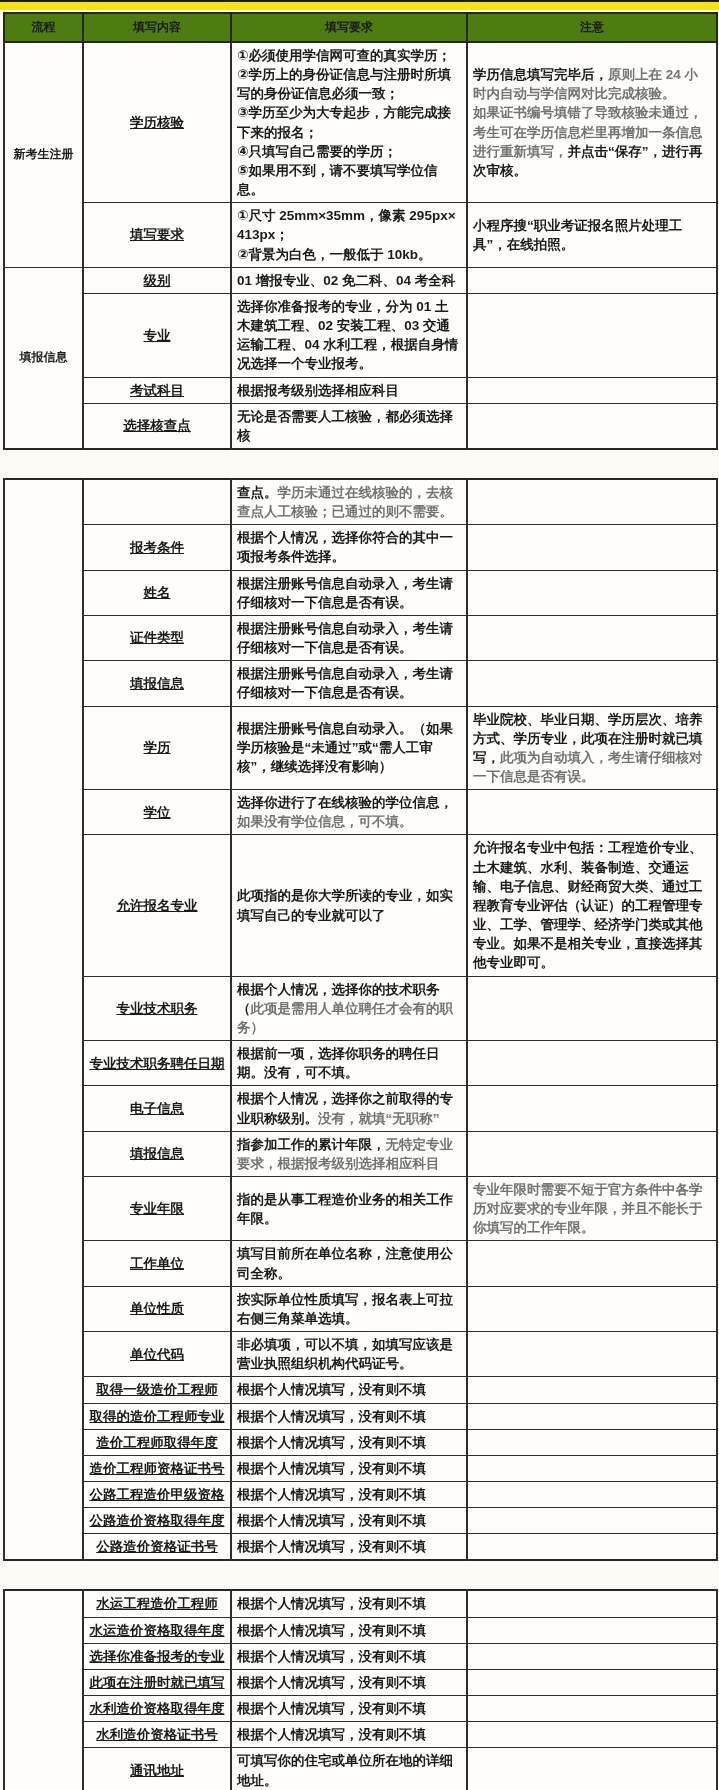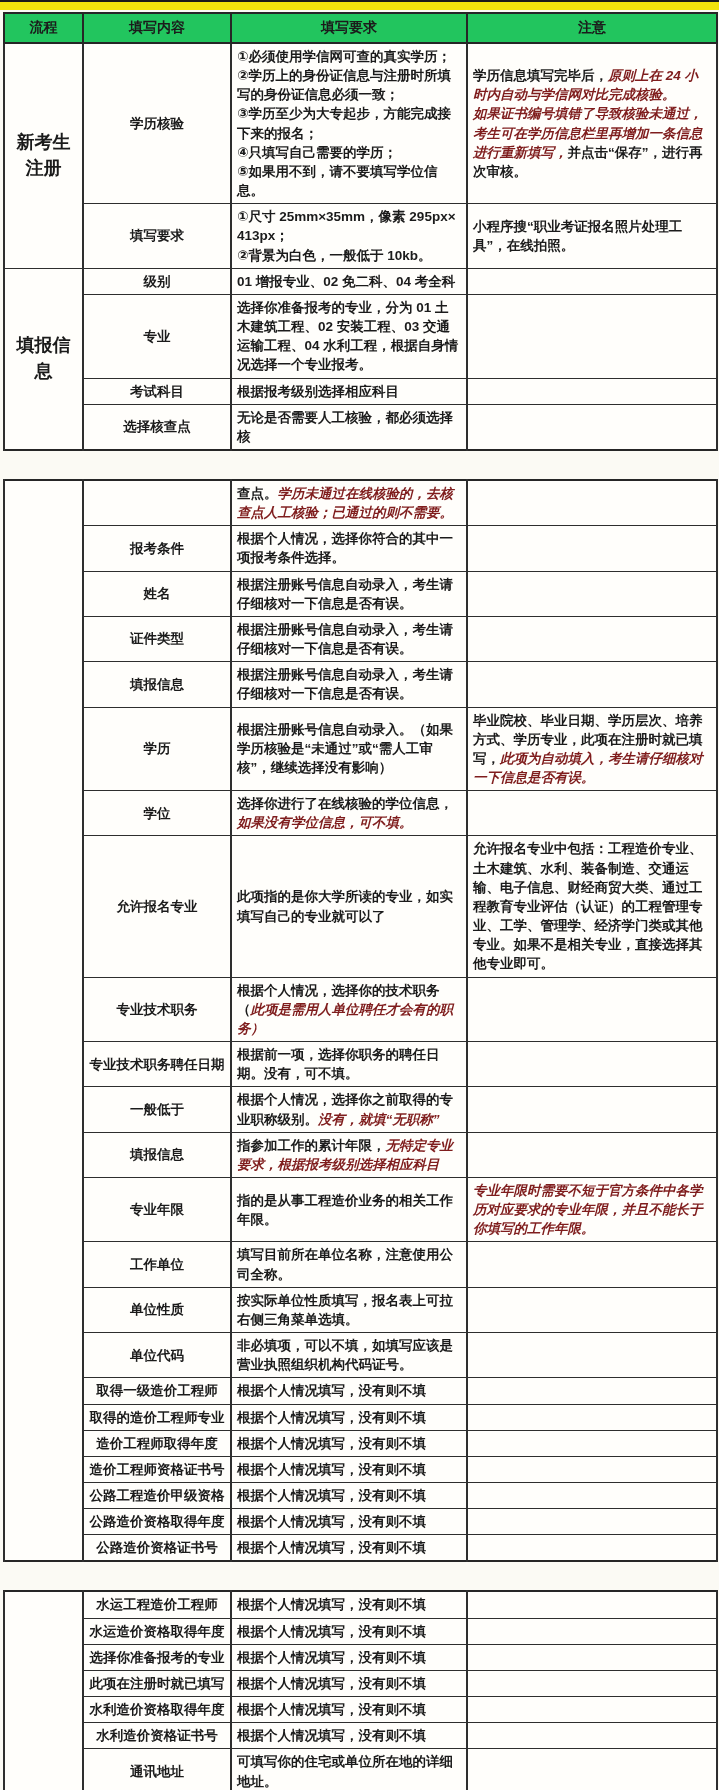--- a/index.html
+++ b/index.html
@@ -23,39 +23,39 @@
     width:713px;
     background:#fffefb;
     border:2px solid #262626;
   }
   col.c-stage { width:79px; }
   col.c-item  { width:148px; }
   col.c-req   { width:236px; }
   col.c-note  { width:250px; }
   th {
     border:2px solid #262626;
-    font-size:14px;
+    font-size:12px;
     padding:5px 2px;
     text-align:center;
-    background:#22c55e;
+    background:#4d7c0f;
   }
   td {
     border:1px solid #2e2e2e;
     border-left-width:2px;
     border-right-width:2px;
     font-size:13.5px;
     line-height:1.42;
     vertical-align:middle;
     padding:3px 5px;
     word-break:break-all;
   }
-  td.stage { text-align:center; font-size:18px; }
-  td.item  { text-align:center; }
+  td.stage { text-align:center; font-size:12px; }
+  td.item  { text-align:center;text-decoration:underline; }
   td.req, td.note { text-align:left; white-space:pre-line; }
-  .red { color:#7f1d1d;font-style:italic; }
+  .red { color:#737373; }
   .gap { height:28px; }
 </style>
 </head>
 <body>
 
 <div class="accent-bar"></div>
 
 <div class="sheet">
 
   <table>
@@ -170,21 +170,21 @@
           <td class="item"><span>专业技术职务</span></td>
           <td class="req"><span>根据个人情况，选择你的技术职务（</span><span class="red">此项是需用人单位聘任才会有的职务）</span></td>
           <td class="note"></td>
         </tr>
         <tr>
           <td class="item"><span>专业技术职务聘任日期</span></td>
           <td class="req"><span>根据前一项，选择你职务的聘任日期。没有，可不填。</span></td>
           <td class="note"></td>
         </tr>
         <tr>
-          <td class="item"><span>一般低于</span></td>
+          <td class="item"><span>电子信息</span></td>
           <td class="req"><span>根据个人情况，选择你之前取得的专业职称级别。</span><span class="red">没有，就填“无职称”</span></td>
           <td class="note"></td>
         </tr>
         <tr>
           <td class="item"><span>填报信息</span></td>
           <td class="req"><span>指参加工作的累计年限，</span><span class="red">无特定专业要求，根据报考级别选择相应科目</span></td>
           <td class="note"></td>
         </tr>
         <tr>
           <td class="item"><span>专业年限</span></td>

